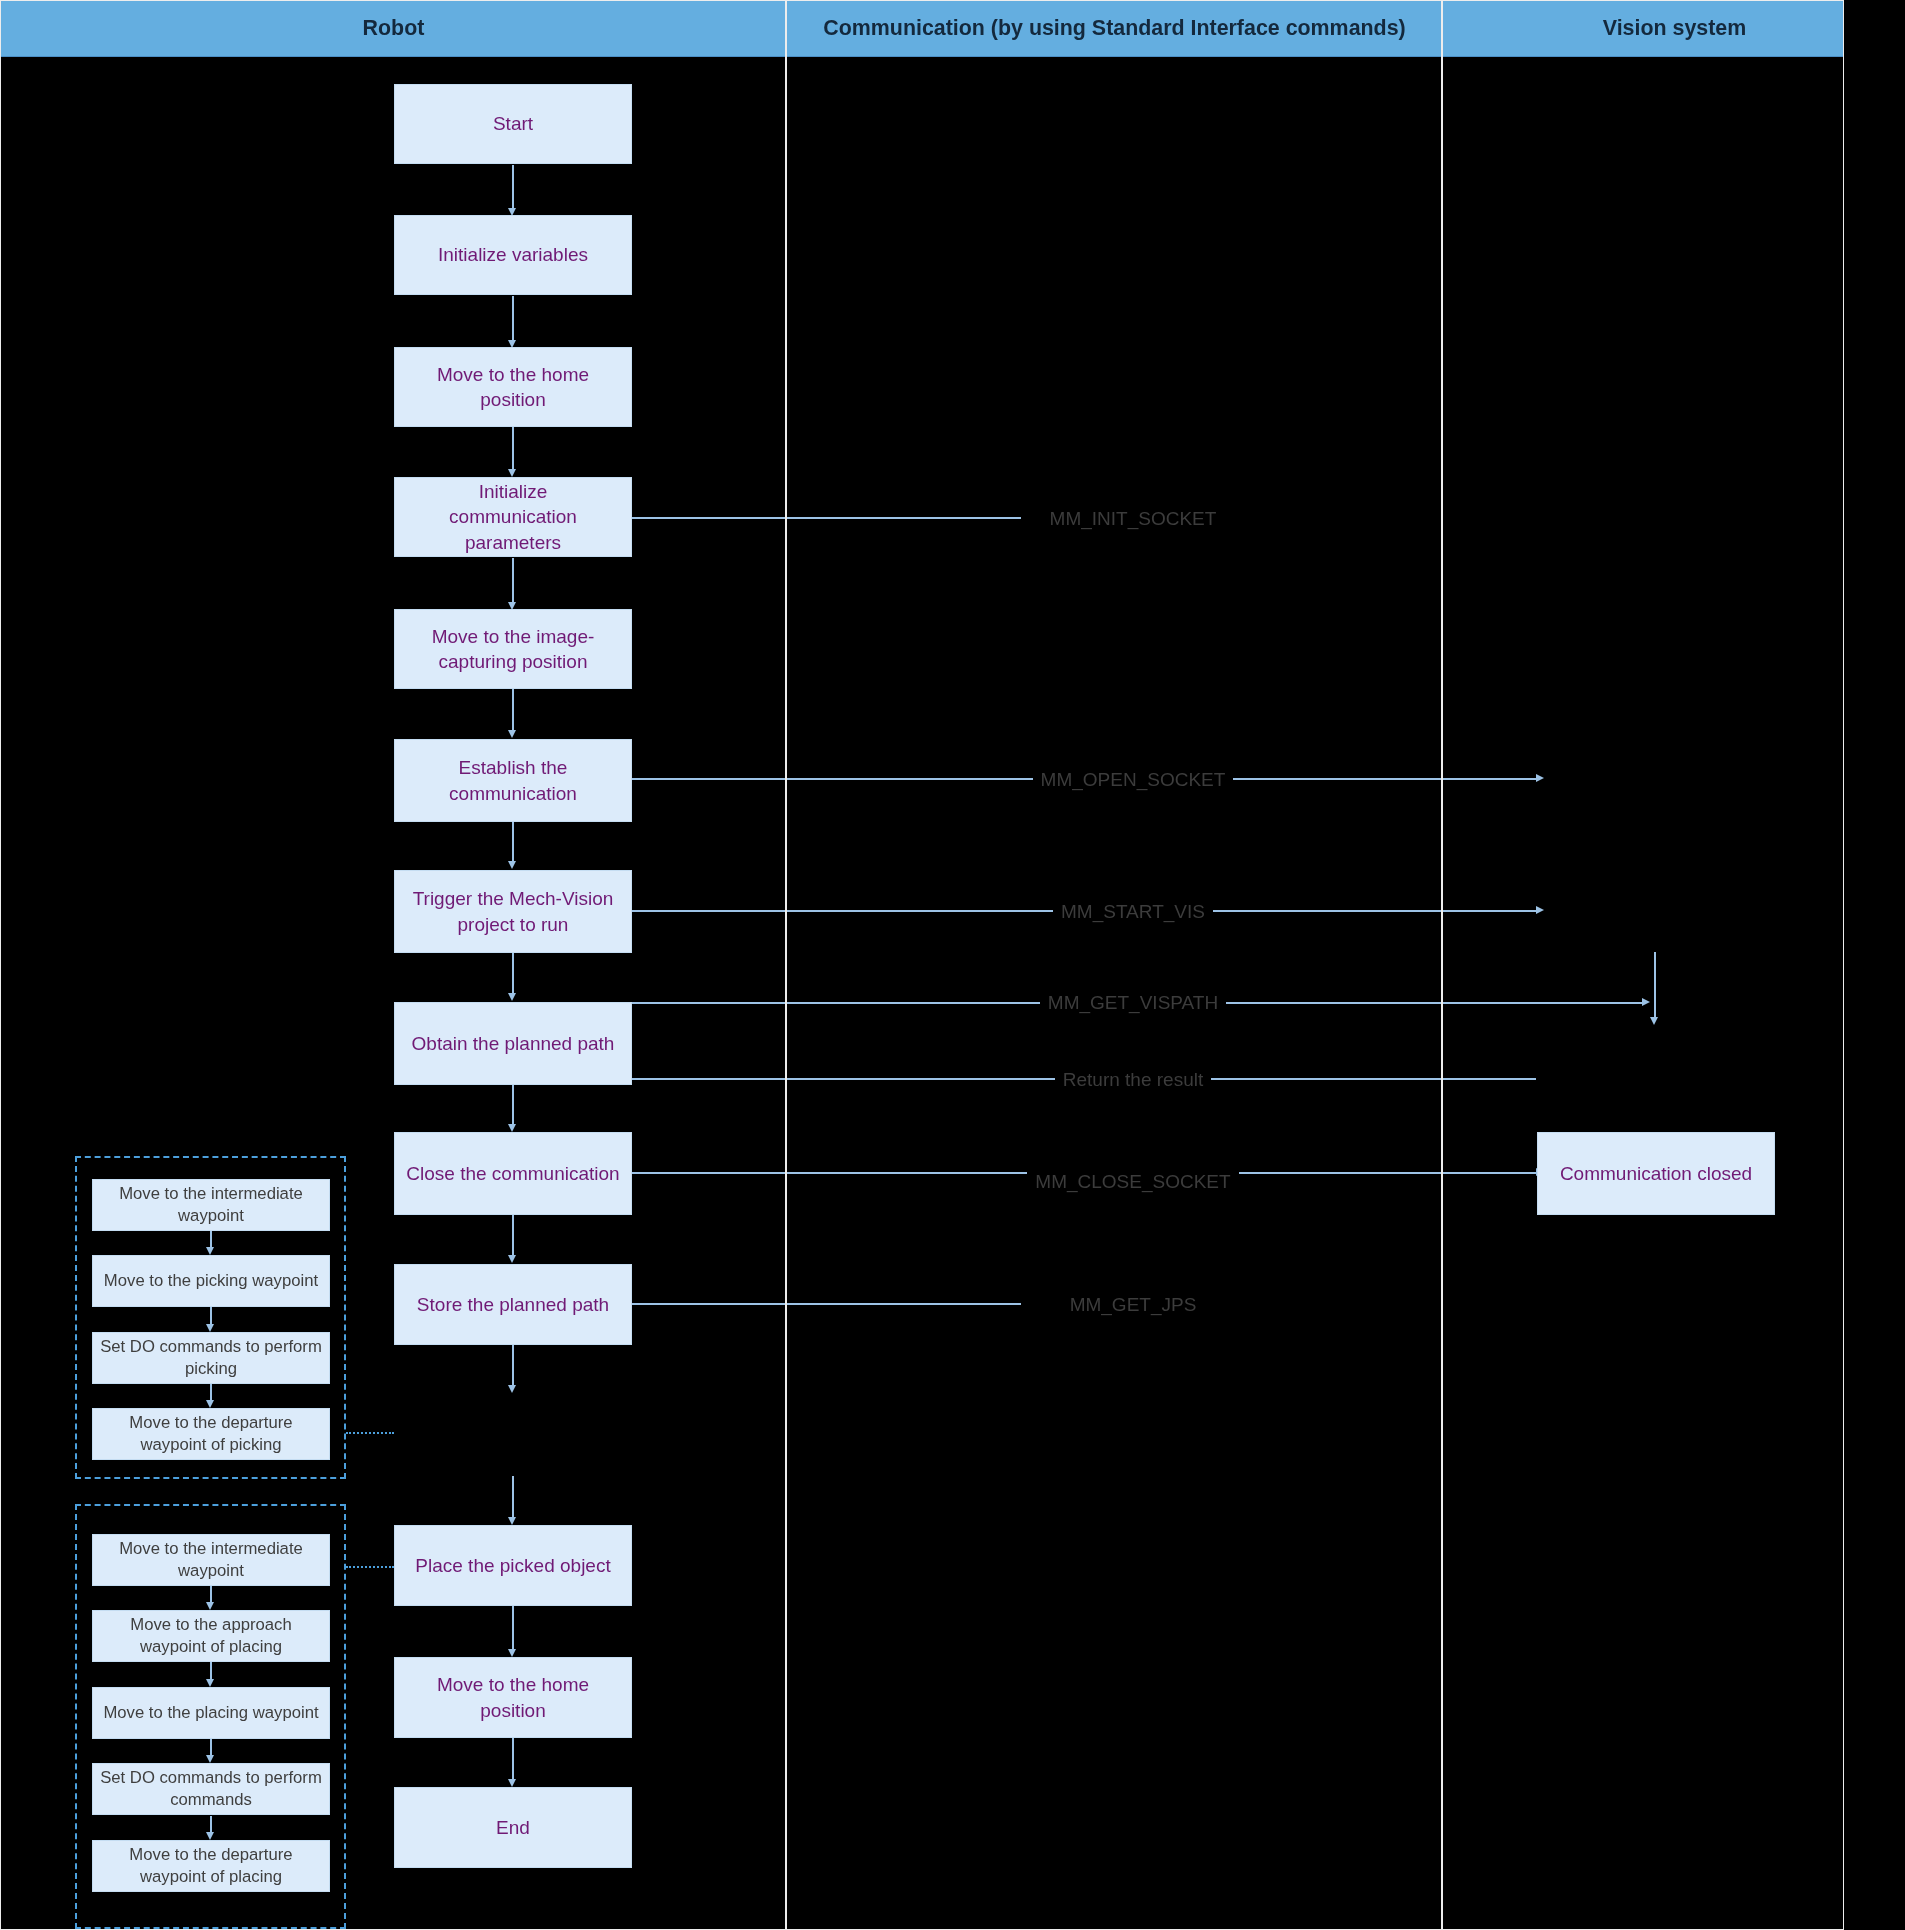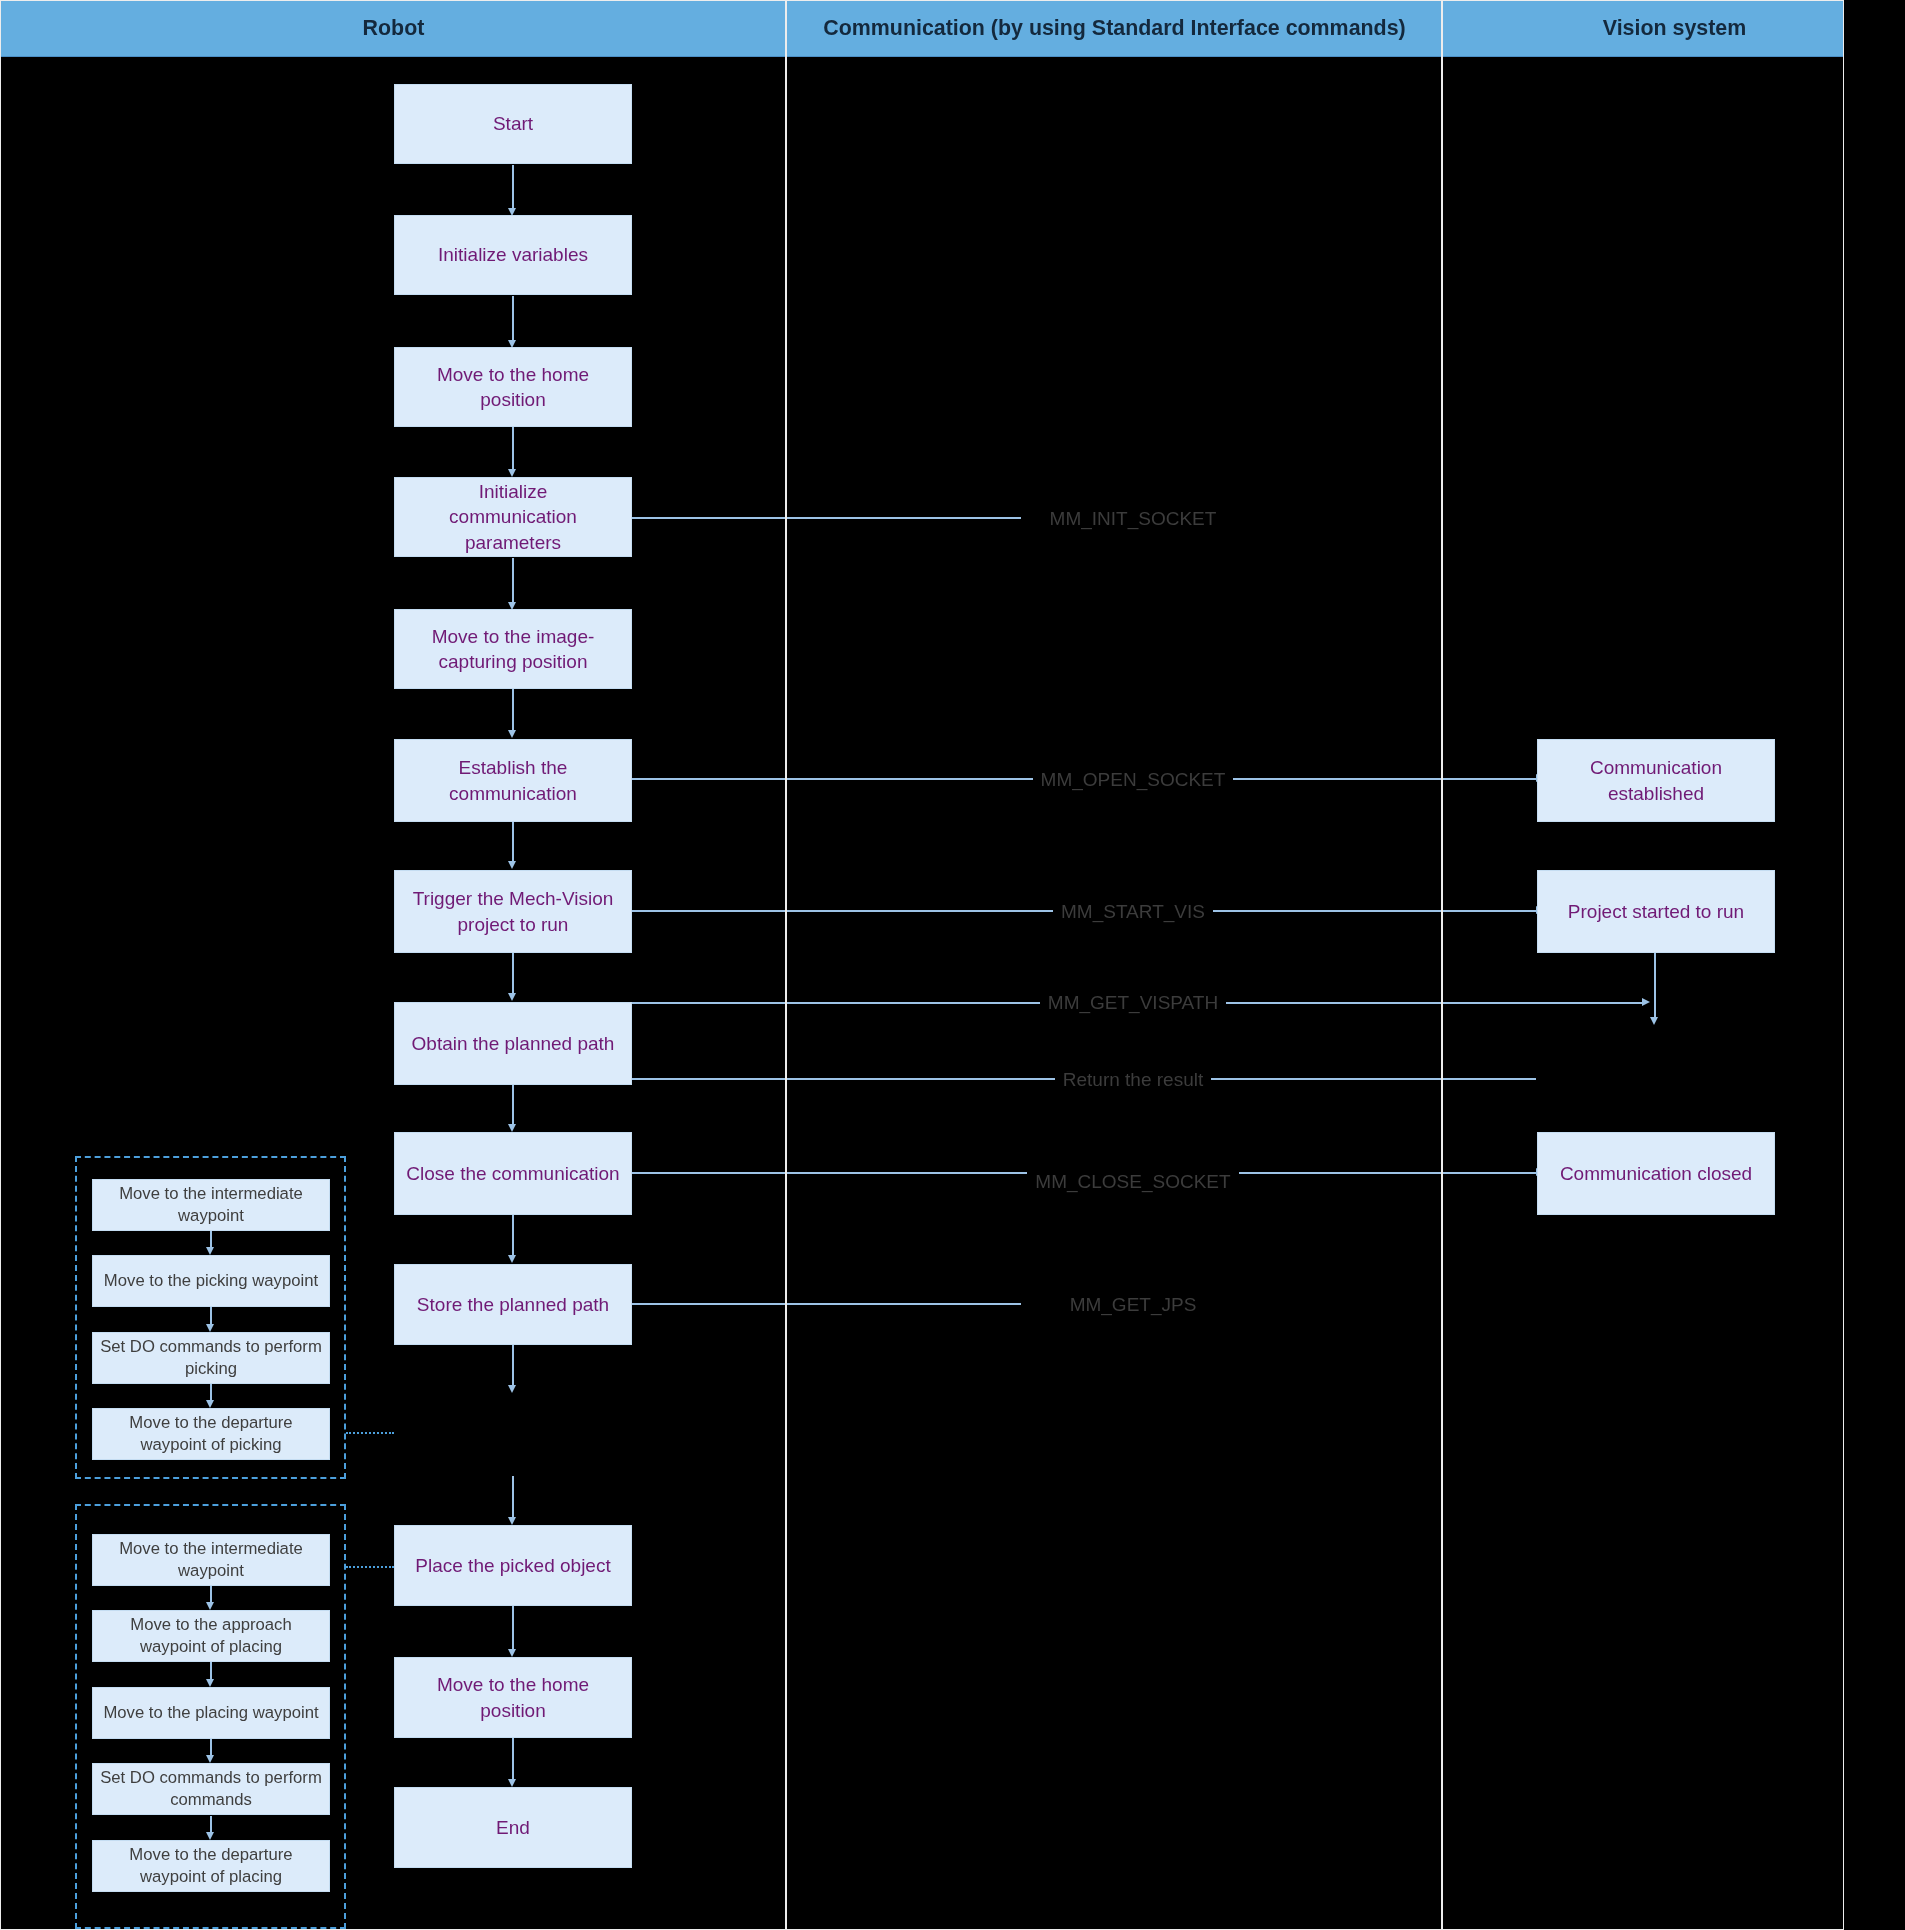--- a/index.html
+++ b/index.html
@@ -133,26 +133,20 @@
   <div class="varrow" style="left:511px;top:688px;height:41px"></div>
   <div class="varrow" style="left:511px;top:820px;height:40px"></div>
   <div class="varrow" style="left:511px;top:951px;height:41px"></div>
   <div class="varrow" style="left:511px;top:1083px;height:40px"></div>
   <div class="varrow" style="left:511px;top:1213px;height:41px"></div>
   <div class="varrow" style="left:511px;top:1344px;height:40px"></div>
   <div class="varrow" style="left:511px;top:1475px;height:41px"></div>
   <div class="varrow" style="left:511px;top:1605px;height:43px"></div>
   <div class="varrow" style="left:511px;top:1737px;height:41px"></div>
 
-  <div class="box" style="left:1536px;top:738px;height:83px">
-      <span>Communication established</span>
-    </div>
-  <div class="box" style="left:1536px;top:869px;height:83px">
-      <span>Project started to run</span>
-    </div>
   <div class="box" style="left:1536px;top:1131px;height:83px">
       <span>Communication closed</span>
     </div>
 
   <div class="varrow" style="left:1653px;top:951px;height:65px"></div>
 
   <div class="hline" style="left:631px;top:516px;width:389px"></div>
   <div class="hline harrow-r" style="left:631px;top:777px;width:904px"></div>
   <div class="hline harrow-r" style="left:631px;top:909px;width:904px"></div>
   <div class="hline harrow-r" style="left:631px;top:1001px;width:1010px"></div>

